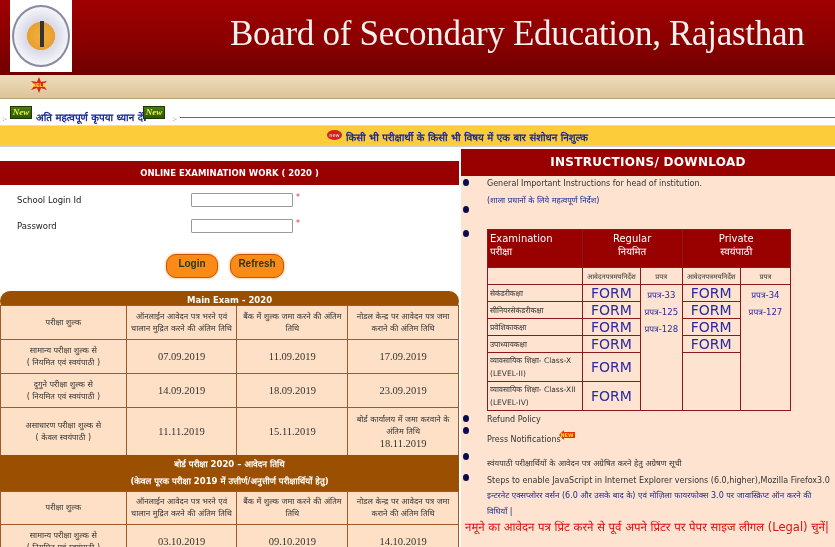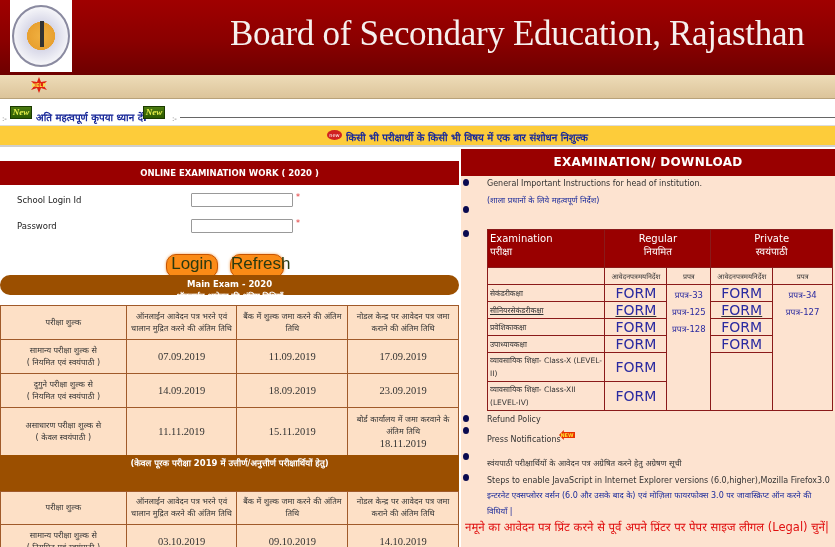--- a/index.html
+++ b/index.html
@@ -32,34 +32,34 @@
   .marquee-text { position: absolute; left: 346px; top: 4px; font-size: 10px; color: #1a2a9a; font-weight: bold; white-space: nowrap; overflow: hidden; width: 244px; }
   .marquee-new { position: absolute; left: 327px; top: 4px; width: 15px; height: 10px; border-radius: 50%; background: #d02020; color: #fff; font-size: 5px; line-height: 10px; text-align: center; }
 
   
   .left { position: absolute; left: 0; top: 149px; width: 459px; height: 398px; background: #fff; margin-top: 12px; }
   .panel-head { background: #990000; color: #fff; font-weight: bold; text-align: center; }
   .left .panel-head { height: 24px; line-height: 24px; font-size: 8.5px; }
   .form-row { position: absolute; font-size: 8.5px; color: #222; }
   .field { position: absolute; width: 102px; height: 14px; border: 1px solid #999; background: #fff; border-radius: 1px; }
   .req { position: absolute; color: #e03030; font-size: 8px; }
-  .btn { position: absolute; height: 24px; border-radius: 10px; background: #fb8b16; border: 1.5px solid #c85400; box-shadow: 0 0 3px #f0a050; color: #2a3a10; font-family: "Liberation Sans", sans-serif; font-weight: normal; font-size: 17px; text-align: center; line-height: 17px; cursor: pointer; }
+  .btn { position: absolute; height: 24px; border-radius: 10px; background: #fb8b16; border: 1.5px solid #c85400; box-shadow: 0 0 3px #f0a050; color: #2a3a10; font-family: "Liberation Sans", sans-serif; font-weight: bold; font-size: 10px; text-align: center; line-height: 17px; cursor: pointer; }
 
   .exam-head { position: absolute; left: 0; width: 459px; background: #9b4f00; color: #fff; text-align: center; font-weight: bold; }
   table.dates { position: absolute; left: 0; width: 459px; border-collapse: collapse; background: #fde0c6; }
   table.dates td { border: 1px solid #a05a2a; text-align: center; color: #333; font-size: 8px; line-height: 12px; padding: 1px 2px; }
   table.dates td.d { font-family: "Liberation Serif", serif; font-size: 10.5px; }
 
   
   .right { position: absolute; left: 459px; top: 149px; width: 376px; height: 398px; background: #fde3d0; border-left: 2px solid #fff; }
   .right .panel-head { height: 27px; line-height: 27px; font-size: 12px; letter-spacing: 0.3px; }
   .bullet { position: absolute; left: 2px; width: 6px; height: 7px; border-radius: 50%; background: #0a0a50; }
   .r-text { position: absolute; left: 26px; font-size: 8px; color: #333; white-space: nowrap; }
   .r-hindi { color: #1a2a9a; }
-  table.forms { position: absolute; left: 26px; top: 80px; width: 346px; border-collapse: collapse; background: #fde3d0; }
+  table.forms { position: absolute; left: 26px; top: 80px; width: 304px; border-collapse: collapse; background: #fde3d0; }
   table.forms td { border: 1px solid #8a1a1a; font-size: 7.5px; color: #333; padding: 0 2px; }
   table.forms .th { background: #990000; color: #fff; font-size: 10px; }
   table.forms .form-link { color: #2a2aa0; text-align: center; font-size: 14px; }
   table.forms .prapatra { color: #2a2aa0; text-align: center; vertical-align: top; font-size: 8.5px; }
   .new-arrow { position: absolute; width: 16px; height: 10px; background: #e83000; color: #ffdc30; font-size: 5px; font-weight: bold; line-height: 10px; text-align: center; clip-path: polygon(0 50%, 30% 0, 30% 20%, 100% 20%, 100% 80%, 30% 80%, 30% 100%); }
   .legal-note { position: absolute; left: 4px; top: 370px; font-size: 11.5px; color: #e01010; white-space: nowrap; }
 </style>
 </head>
 <body>
 
@@ -98,21 +98,21 @@
   <input class="field" style="left: 191px; top: 32px;" type="text" value="">
   <span class="req" style="left:296px; top:32px;">*</span>
 
   <span class="form-row" style="left:17px; top:60px;">Password</span>
   <input class="field" style="left: 191px; top: 58px;" type="password" value="">
   <span class="req" style="left:296px; top:58px;">*</span>
 
   <div class="btn" style="left:166px; top:93px; width:52px;">Login</div>
   <div class="btn" style="left:230px; top:93px; width:54px;">Refresh</div>
 
-  <div class="exam-head" style="top:114px; height:20px;border-radius:13px;">
+  <div class="exam-head" style="top:130px; height:20px;border-radius:13px;">
     <div style="font-size:8.5px; line-height:14px; padding-top:2px;">Main Exam - 2020</div>
     <div style="font-size:8px; line-height:12px;">ऑनलाईन आवेदन की अंतिम तिथियाँ</div>
   </div>
   <table class="dates" style="top:144px;">
     <colgroup>
         <col style="width:126px">
         <col style="width:111px">
         <col style="width:111px">
         <col style="width:111px">
       </colgroup>
@@ -150,20 +150,21 @@
       <td class="d">15.11.2019</td>
       <td>
             <div>बोर्ड कार्यालय में जमा करवाने के अंतिम तिथि</div>
             <div class="d" style="font-family:'Liberation Serif',serif; font-size:10.5px;">18.11.2019</div>
           </td>
     </tr>
   </tbody>
     </table>
 
   <div class="exam-head" style="top:294px; height:36px;">
+    <div style="font-size:8.5px; line-height:17px; padding-top:1px;">बोर्ड परीक्षा 2020 – आवेदन तिथि</div>
     <div style="font-size:8.5px; line-height:16px;">(केवल पूरक परीक्षा 2019 में उत्तीर्ण/अनुत्तीर्ण परीक्षार्थियों हेतु)</div>
   </div>
   <table class="dates" style="top:330px;">
     <colgroup>
         <col style="width:126px">
         <col style="width:111px">
         <col style="width:111px">
         <col style="width:111px">
       </colgroup>
     <tbody>
@@ -180,21 +181,21 @@
           </td>
       <td class="d">03.10.2019</td>
       <td class="d">09.10.2019</td>
       <td class="d">14.10.2019</td>
     </tr>
   </tbody>
     </table>
 </div>
 
 <div class="right">
-  <div class="panel-head">EXAMINATION/ DOWNLOAD</div>
+  <div class="panel-head">INSTRUCTIONS/ DOWNLOAD</div>
 
   <span class="bullet" style="top:30px;"></span>
   <a class="r-text" style="top:30px;">General Important Instructions for head of institution.</a>
   <a class="r-text r-hindi" style="top:45px;">(शाला प्रधानों के लिये महत्वपूर्ण निर्देश)</a>
 
   <span class="bullet" style="top:57px;"></span>
 
   <span class="bullet" style="top:81px;"></span>
   <table class="forms">
     <colgroup>
@@ -233,21 +234,21 @@
         <div>प्रपत्र-33</div>
         <div>प्रपत्र-125</div>
         <div>प्रपत्र-128</div>
       </td>
       <td class="form-link">FORM</td>
       <td class="prapatra" rowspan="6" style="padding-top:2px; line-height:17px;">
         <div>प्रपत्र-34</div>
         <div>प्रपत्र-127</div>
       </td>
     </tr>
-    <tr style="height:17px;text-decoration:underline;">
+    <tr style="height:17px;">
       <td>सीनियरसेकंडरीकक्षा</td>
       <td class="form-link">FORM</td>
       <td class="form-link">FORM</td>
     </tr>
     <tr style="height:17px;">
       <td>प्रवेशिकाकक्षा</td>
       <td class="form-link">FORM</td>
       <td class="form-link">FORM</td>
     </tr>
     <tr style="height:17px;">

